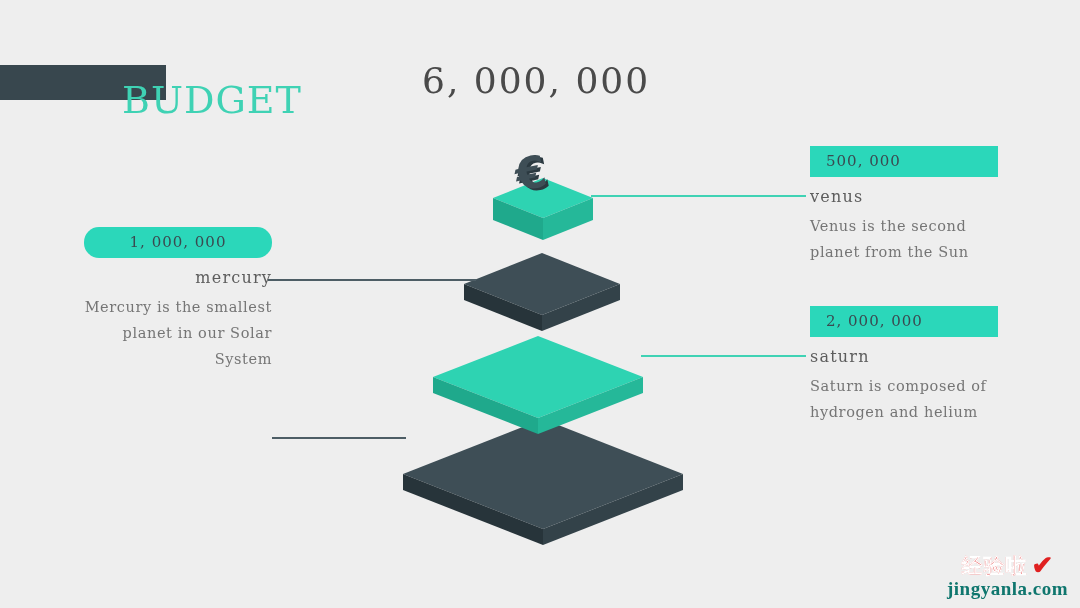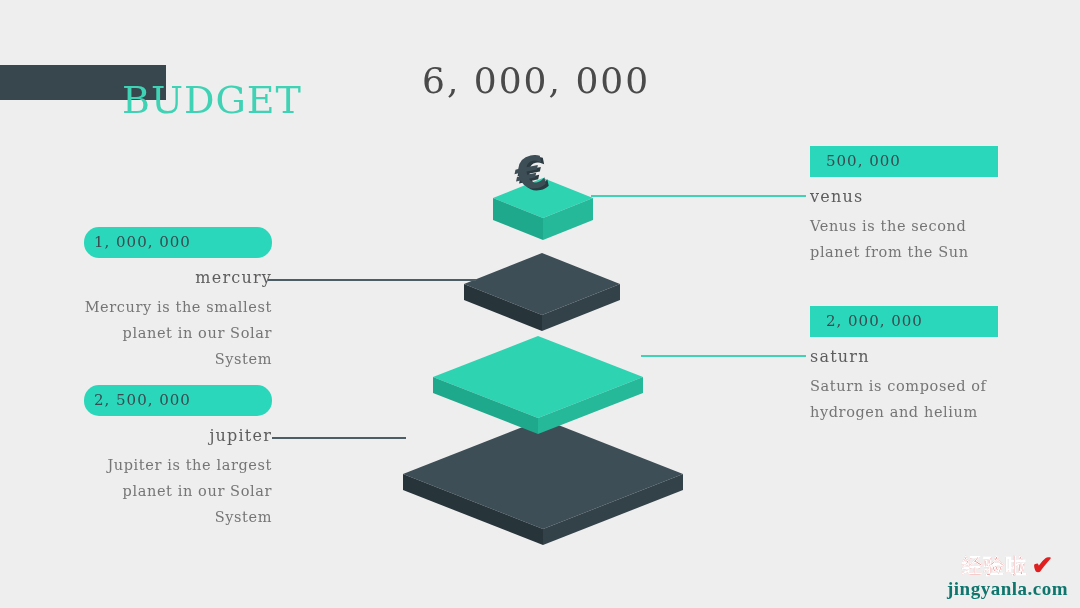--- a/index.html
+++ b/index.html
@@ -59,21 +59,21 @@
     background: #2bd7ba;
     height: 31px;
     line-height: 31px;
     font-size: 15px;
     color: #3a4a50;
     letter-spacing: 1px;
     font-family: "DejaVu Serif", "Liberation Serif", serif;
     box-sizing: border-box;
     padding: 0 10px;
   }
-  .info-block.left .badge { text-align: left; border-radius: 15px; }
+  .info-block.left .badge { text-align: center; border-radius: 15px; }
   .info-block.right .badge { text-align: left; padding-left: 16px; }
 
   .planet-name {
     margin-top: 10px;
     font-size: 16px;
     color: #5d5d5d;
     letter-spacing: 1.2px;
     font-family: "DejaVu Serif", "Liberation Serif", serif;
     line-height: 20px;
   }
@@ -205,25 +205,20 @@
     <div class="planet-name">saturn</div>
     <div class="planet-desc">Saturn is composed of hydrogen and helium</div>
   </div>
 
   <div class="info-block left" id="block-mercury">
     <div class="badge">1, 000, 000</div>
     <div class="planet-name">mercury</div>
     <div class="planet-desc">Mercury is the smallest planet in our Solar System</div>
   </div>
 
-  <div class="info-block left" id="block-jupiter">
-    <div class="badge">2, 500, 000</div>
-    <div class="planet-name">jupiter</div>
-    <div class="planet-desc">Jupiter is the largest planet in our Solar System</div>
-  </div>
 
   <div class="watermark">
     <div class="wm-top">
       <span class="wm-cn">经验啦</span>
       <span class="wm-check">✔</span>
     </div>
     <div class="wm-url">jingyanla.com</div>
   </div>
 
 </div>

